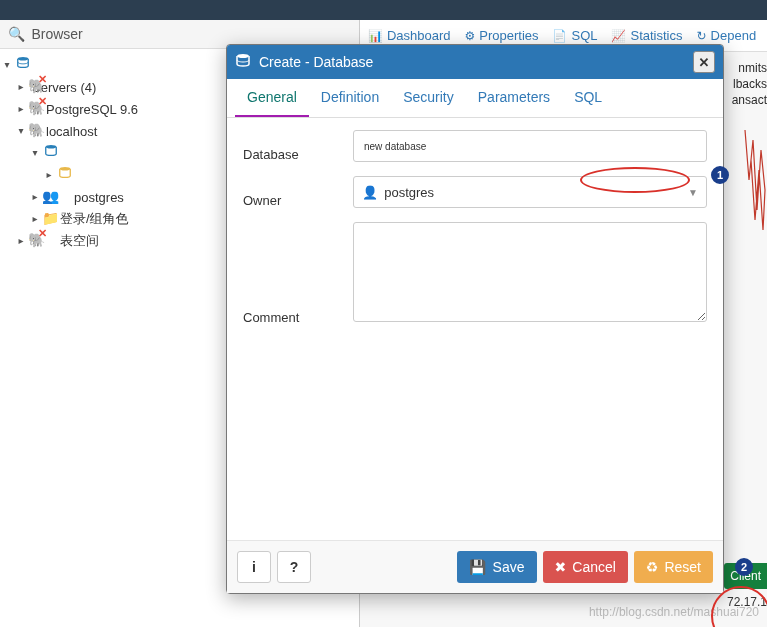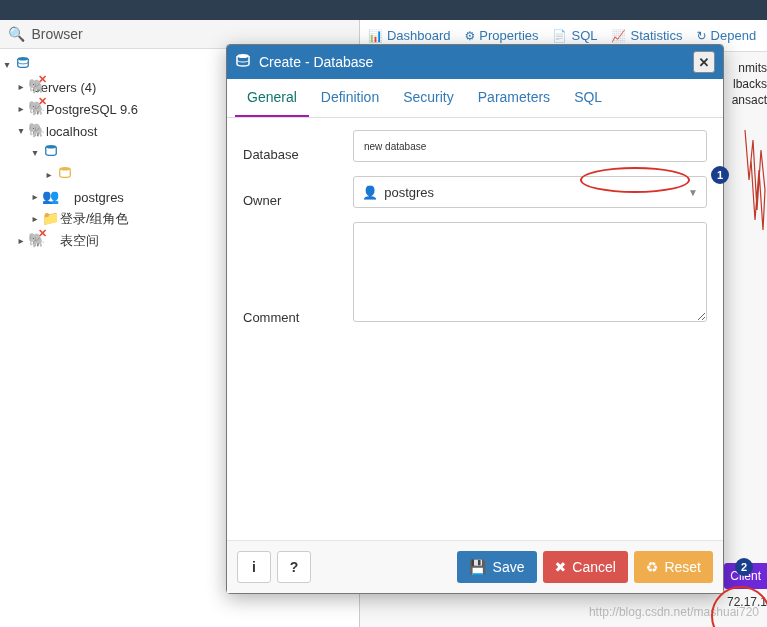--- a/index.html
+++ b/index.html
@@ -30,21 +30,21 @@
 
 
 .right { flex: 1; background: #f7f7f7; position: relative; }
 .tabs-top { display: flex; align-items: center; height: 32px; background: #fff; border-bottom: 1px solid #ddd; gap: 14px; padding-left: 8px; }
 .tabs-top .tb { color: #337ab7; font-size: 13px; display: flex; align-items: center; gap: 4px; cursor: pointer; }
 .tabs-top .tb .ti { font-size: 12px; }
 .partial-text { position: absolute; right: 0; top: 40px; font-size: 12px; color: #2a2a2a; text-align: right; line-height: 16px; }
 .chart-bg { position: absolute; right: 0; top: 100px; width: 24px; height: 120px; }
 .sq { stroke: #c0392b; fill: none; stroke-width: 1.2; }
 .watermark { position: absolute; bottom: 8px; right: 8px; color: #bbb; font-size: 12px; }
-.client-btn { position: absolute; right: 0; bottom: 38px; background: #6d28d9; color: #fff; padding: 6px 6px; border-radius: 3px 0 0 3px; font-size: 12px; cursor: pointer; }
+.client-btn { position: absolute; right: 0; bottom: 38px; background: #15803d; color: #fff; padding: 6px 6px; border-radius: 3px 0 0 3px; font-size: 12px; cursor: pointer; }
 .ip-frag { position: absolute; right: 0; bottom: 18px; font-size: 12px; color: #333; }
 
 
 .modal { position: absolute; left: 226px; top: 44px; width: 498px; height: 550px; background: #fff; border: 1px solid #777; border-radius: 4px; box-shadow: 0 5px 20px rgba(0,0,0,0.3); display: flex; flex-direction: column; }
 .modal-titlebar { background: #2c76b4; color: #fff; height: 34px; display: flex; align-items: center; padding: 0 8px; border-radius: 3px 3px 0 0; }
 .modal-titlebar .m-icon { margin-right: 8px; }
 .modal-titlebar .m-title { flex: 1; font-size: 14px; }
 .close-btn { width: 22px; height: 22px; background: #eee; border: 1px solid #888; border-radius: 3px; display: flex; align-items: center; justify-content: center; cursor: pointer; color: #333; font-weight: bold; }
 
 .modal-tabs { display: flex; border-bottom: 1px solid #ddd; padding: 0 8px; }

